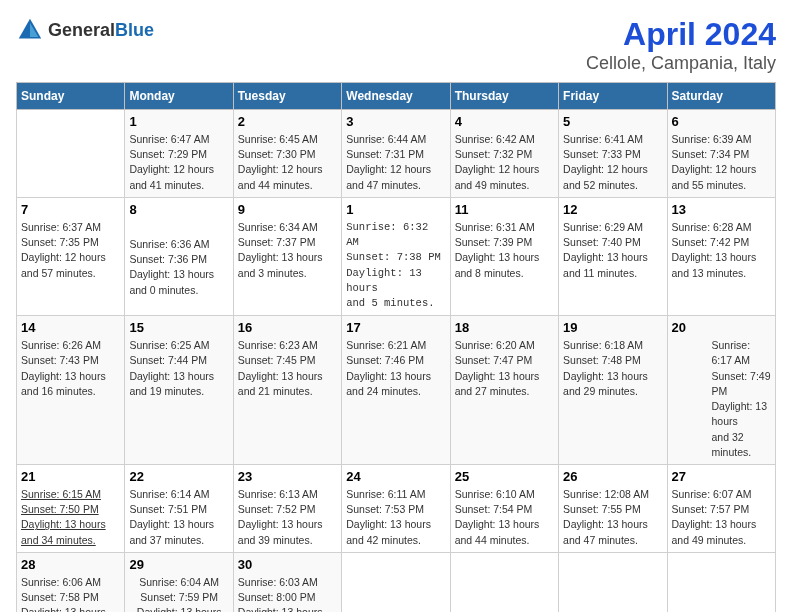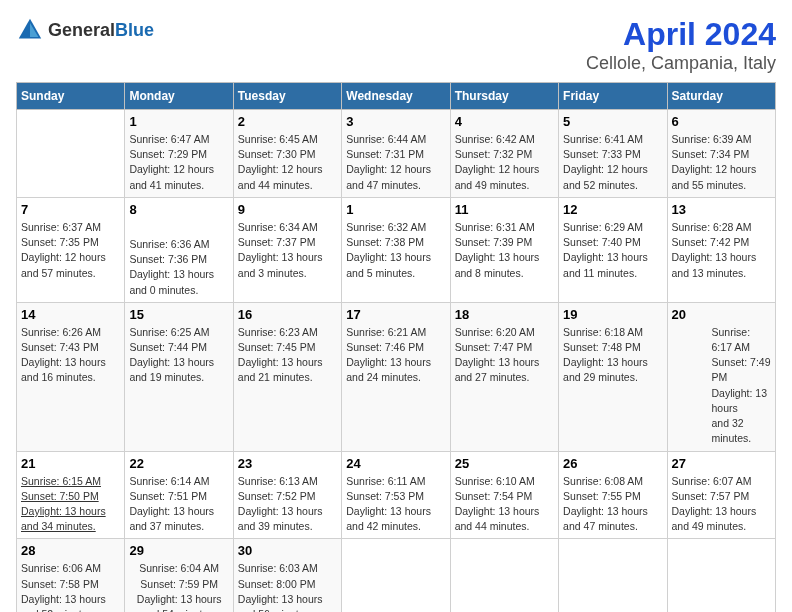--- a/index.html
+++ b/index.html
@@ -189,21 +189,21 @@
         </td>
         <td>
           <span class="day-number">9</span>
           <div class="day-info" style="white-space: pre-line;">Sunrise: 6:34 AM
 Sunset: 7:37 PM
 Daylight: 13 hours
 and 3 minutes.</div>
         </td>
         <td>
           <span class="day-number">1</span>
-          <div class="day-info" style="white-space: pre-line;">Sunrise: 6:32 AM
+          <div class="day-info" style="white-space: pre-line; font-family: Liberation Mono, monospace;">Sunrise: 6:32 AM
 Sunset: 7:38 PM
 Daylight: 13 hours
 and 5 minutes.</div>
         </td>
         <td>
           <span class="day-number">11</span>
           <div class="day-info" style="white-space: pre-line;">Sunrise: 6:31 AM
 Sunset: 7:39 PM
 Daylight: 13 hours
 and 8 minutes.</div>
@@ -305,21 +305,21 @@
         </td>
         <td>
           <span class="day-number">25</span>
           <div class="day-info" style="white-space: pre-line;">Sunrise: 6:10 AM
 Sunset: 7:54 PM
 Daylight: 13 hours
 and 44 minutes.</div>
         </td>
         <td>
           <span class="day-number">26</span>
-          <div class="day-info" style="white-space: pre-line;">Sunrise: 6:08 AM
+          <div class="day-info" style="white-space: pre-line;">Sunrise: 12:08 AM
 Sunset: 7:55 PM
 Daylight: 13 hours
 and 47 minutes.</div>
         </td>
         <td>
           <span class="day-number">27</span>
           <div class="day-info" style="white-space: pre-line;">Sunrise: 6:07 AM
 Sunset: 7:57 PM
 Daylight: 13 hours
 and 49 minutes.</div>

